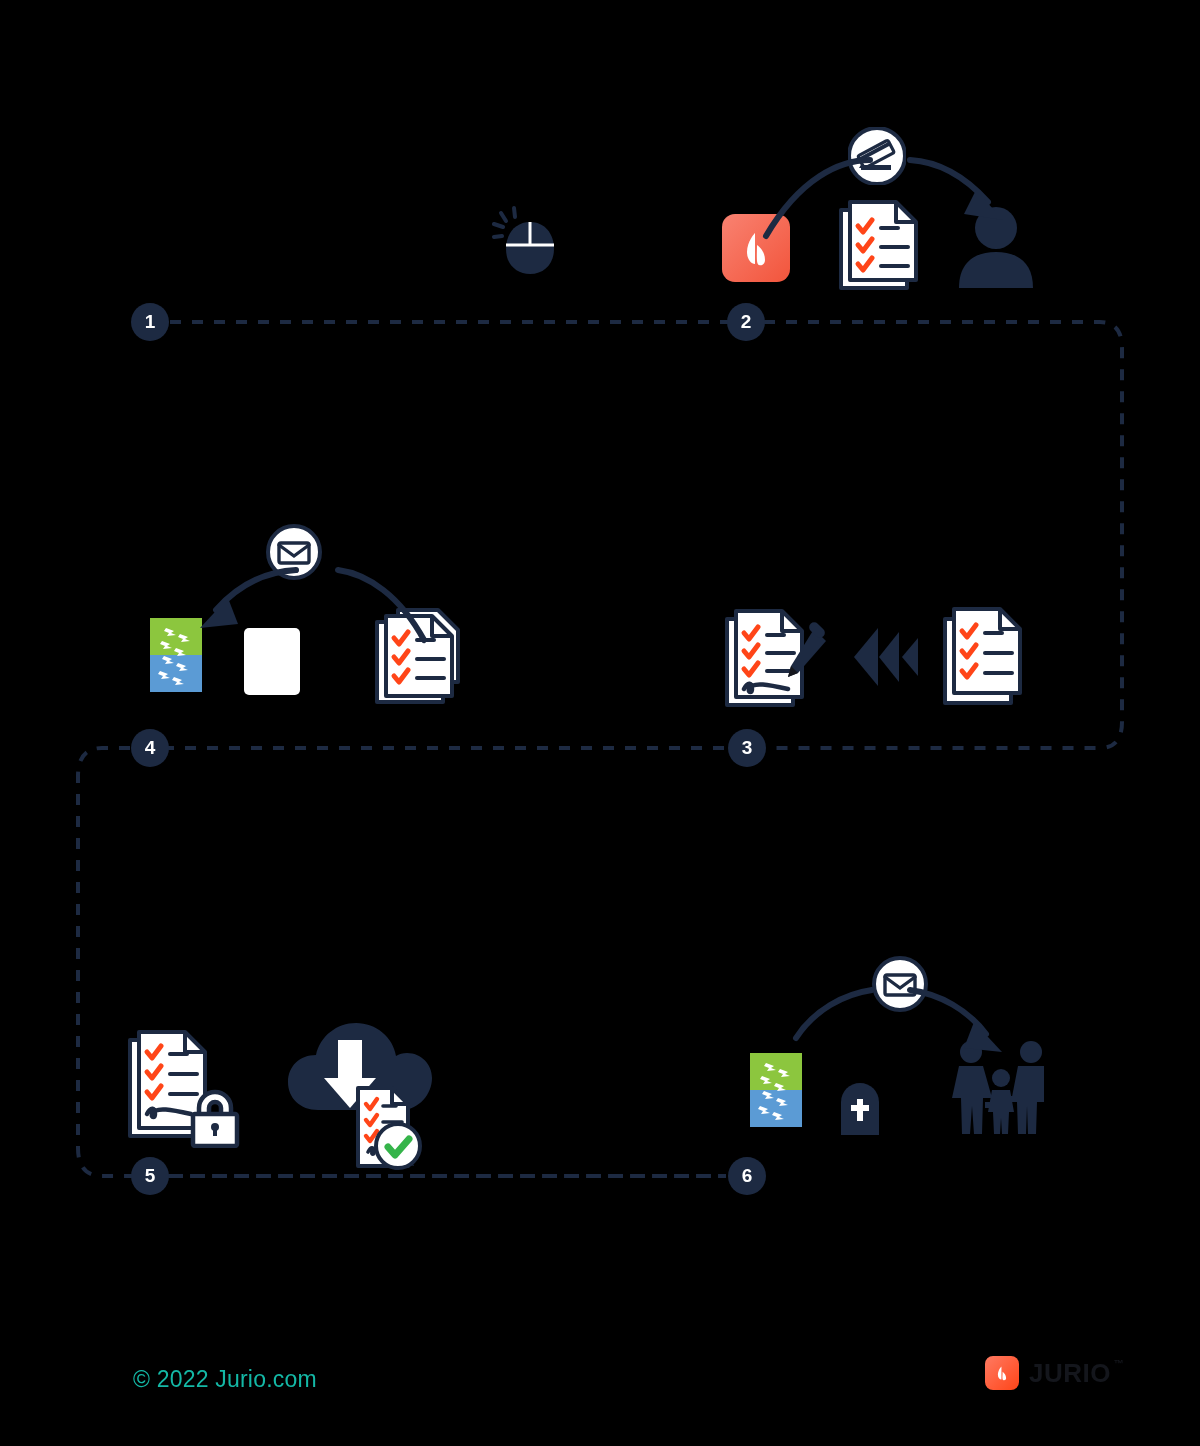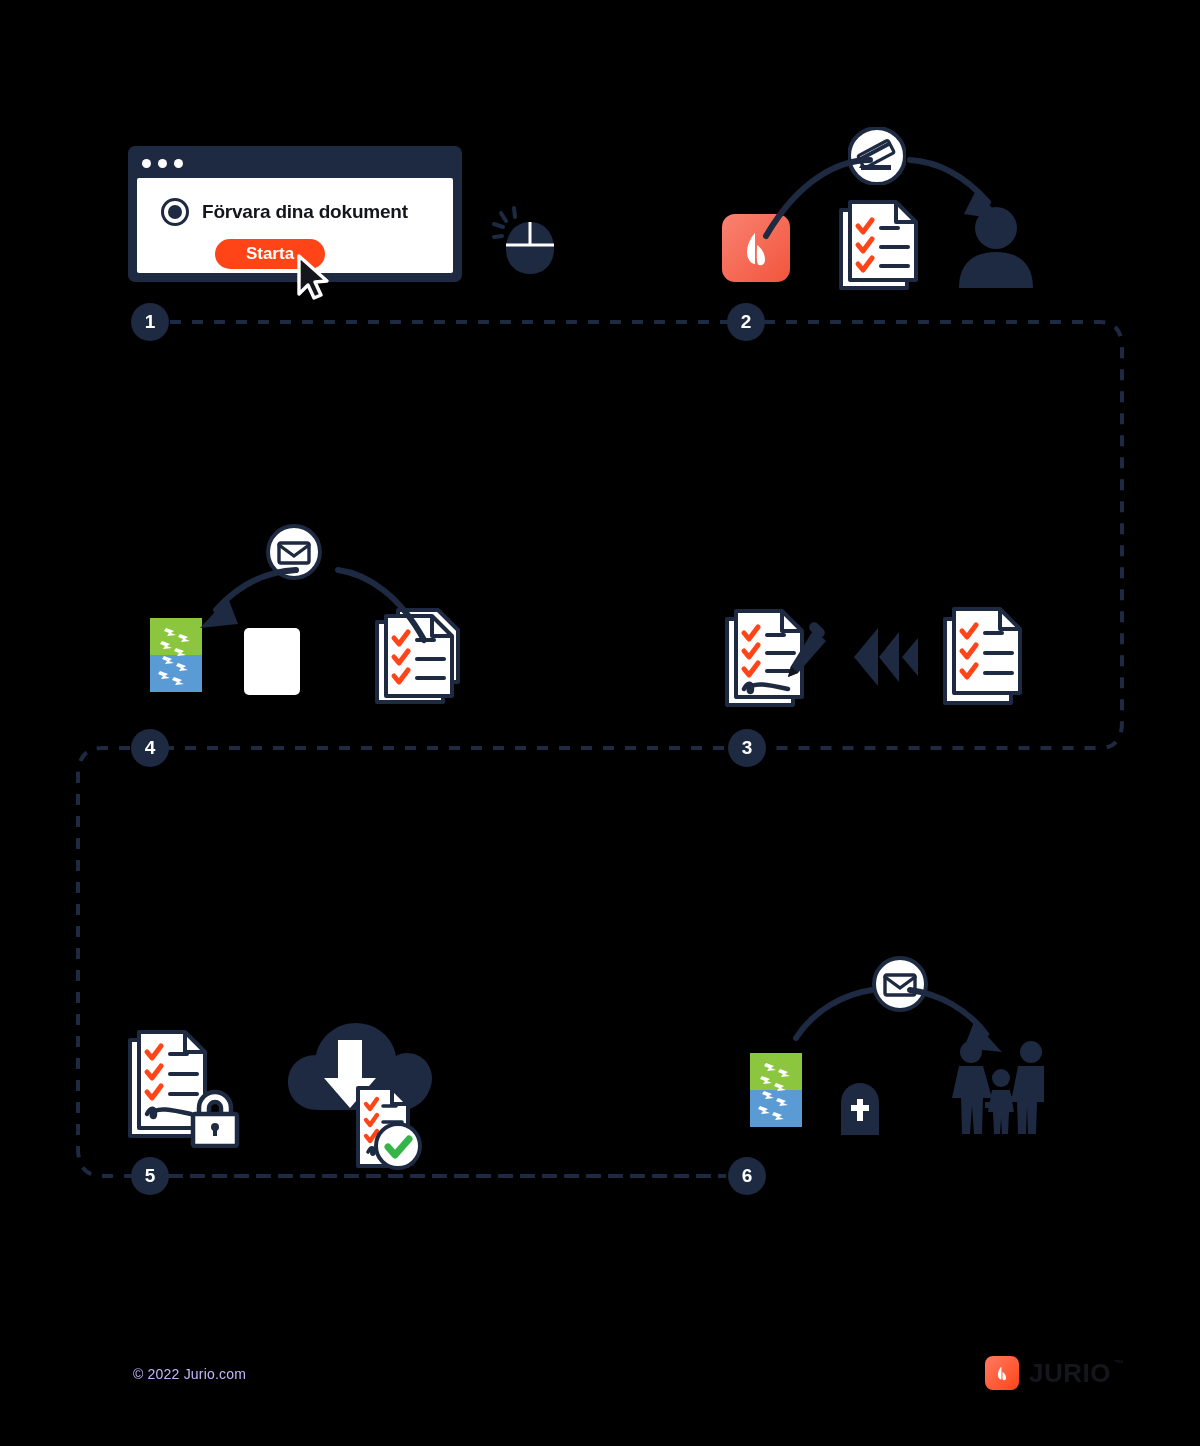--- a/index.html
+++ b/index.html
@@ -58,21 +58,21 @@
   .track{left:0;top:0;width:1200px;height:1446px;pointer-events:none;}
 
   
   .agency{width:52px;height:74px;display:block;}
 
   
   .blank-card{background:#ffffff;border-radius:5px;}
 
   
   .copyright{
-    left:133px;top:1366px;font-size:14px;color:#c4b5fd;letter-spacing:0.2px;
+    left:133px;top:1366px;font-size:23px;color:#14b8a6;letter-spacing:0.2px;
   }
   .brandmark{left:985px;top:1356px;display:flex;align-items:center;gap:10px;}
   .brand-sq{
     width:34px;height:34px;border-radius:8px;
     background:linear-gradient(135deg,#ff7a62 0%,#ff4518 100%);
     display:flex;align-items:center;justify-content:center;flex:none;
   }
   .brand-word{font-size:26px;font-weight:bold;color:#14161c;letter-spacing:0.5px;position:relative;}
   .brand-tm{position:absolute;right:-13px;top:0px;font-size:10px;font-weight:bold;color:#14161c;}
 </style>
@@ -92,39 +92,20 @@
     </g>
   </svg>
 
   <div class="abs badge" style="left:131px;top:303px;">1</div>
   <div class="abs badge" style="left:727px;top:303px;">2</div>
   <div class="abs badge" style="left:728px;top:729px;">3</div>
   <div class="abs badge" style="left:131px;top:729px;">4</div>
   <div class="abs badge" style="left:131px;top:1157px;">5</div>
   <div class="abs badge" style="left:728px;top:1157px;">6</div>
 
-  <div class="abs browser">
-    <div class="browser-dots">
-      <i></i>
-      <i></i>
-      <i></i>
-    </div>
-    <div class="browser-body">
-      <div class="browser-row">
-        <div class="radio-ring">
-          <div class="radio-dot"></div>
-        </div>
-        <div class="browser-title">Förvara dina dokument</div>
-      </div>
-      <div class="start-btn">Starta</div>
-      <svg class="cursor" viewBox="0 0 38 46">
-        <path d="M4 2 L4 40 L13 31 L19 44 L26 41 L20 28 L32 27 Z" fill="#14161c" stroke="#ffffff" stroke-width="3.4" stroke-linejoin="round"></path>
-      </svg>
-    </div>
-  </div>
 
   <svg class="abs mouse-ic" viewBox="0 0 66 72">
     <g stroke="#1d2a42" stroke-width="4" stroke-linecap="round">
       <line x1="9" y1="8" x2="14" y2="16"></line>
       <line x1="2" y1="19" x2="11" y2="22"></line>
       <line x1="22" y1="3" x2="23" y2="12"></line>
       <line x1="2" y1="32" x2="10" y2="31"></line>
     </g>
     <path d="M38 17 C52 17 62 28 62 44 C62 59 52 69 38 69 C24 69 14 59 14 44 C14 28 24 17 38 17 Z" fill="#1d2a42"></path>
     <line x1="14" y1="40" x2="62" y2="40" stroke="#ffffff" stroke-width="3"></line>

